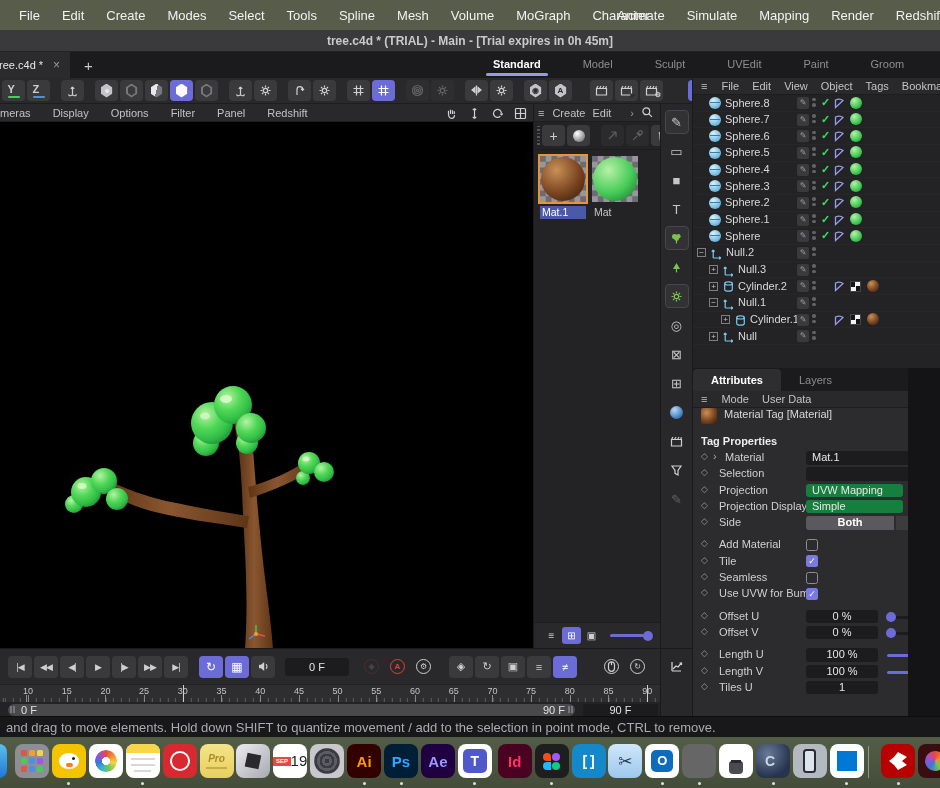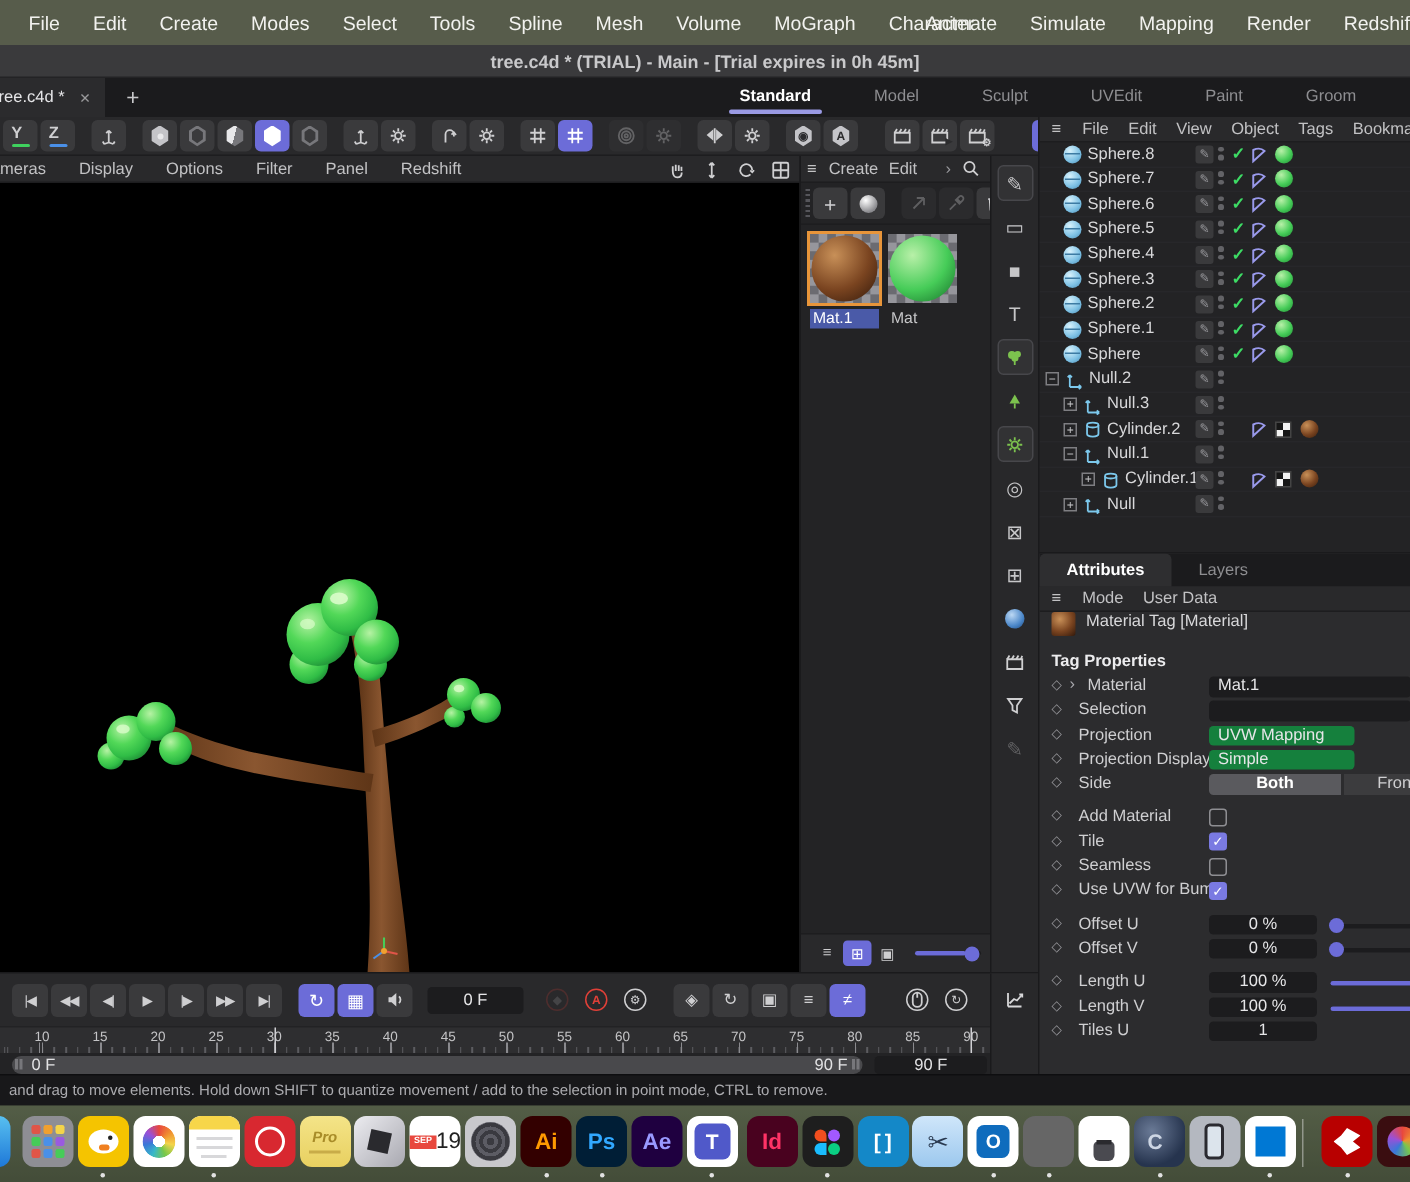--- a/index.html
+++ b/index.html
@@ -83,21 +83,21 @@
 .tpencil{position:absolute;left:104px;top:2px;width:12px;height:12px;background:#3a3a3c;border-radius:2px;color:#9a9a9e;font-size:8px;text-align:center;line-height:12px}
 .tdots{position:absolute;left:119px;top:2.5px;display:flex;flex-direction:column;gap:2px}
 .tdots i{width:3.5px;height:3.5px;border-radius:50%;background:#636367}
 .tcheck{position:absolute;left:128px;top:1px;color:#3ddb64;font-weight:bold;font-size:11px}
 .tflag{position:absolute;top:2px}
 .tuvw{position:absolute;top:2.5px;width:11px;height:11px;background:conic-gradient(#f2f2f2 0 90deg,#161616 0 180deg,#f2f2f2 0 270deg,#161616 0);border:1px solid #444}
 .tball{position:absolute;top:1.5px;width:12px;height:12px;border-radius:50%}
 .tball.g{background:radial-gradient(circle at 35% 30%,#b8f0a8,#46cc58 55%,#1e8833)}
 .tball.b{background:radial-gradient(circle at 35% 30%,#c89058,#7a4420 55%,#3a1e0c)}
 
-#attrs{left:692px;top:368px;width:248px;height:348px;background:#2c2c2e;border-left:1px solid #1a1a1c;border-top:1px solid #1a1a1c;overflow:hidden}
+#attrs{left:692px;top:368px;width:216px;height:348px;background:#2c2c2e;border-left:1px solid #1a1a1c;border-top:1px solid #1a1a1c;overflow:hidden}
 #attrhead{height:22px;display:flex;gap:7px;padding:0 8px;color:#d8d8da}
 #attrhead .tb{width:16px;height:16px;border-radius:2px}
 .seg3{height:20px;display:flex;gap:6px;padding:2px 8px}
 .chip{padding:0 12px;height:16px;line-height:16px;border-radius:8px;background:#3a3a3c;color:#cfcfd1}
 .chip.on{background:#6c6cd8;color:#fff}
 #grptitle{padding:5px 8px 3px;font-weight:bold;color:#ececee}
 .arow{height:16.3px;position:relative;color:#cfcfd1}
 .agap{height:6px}
 .adia{position:absolute;left:8px;top:1px;color:#97979b;font-size:9px}
 .aexp{position:absolute;left:20px;top:0;color:#aaaaae}
@@ -129,21 +129,21 @@
 #tickmaj{position:absolute;left:0;bottom:0;width:660px;height:7px;background:repeating-linear-gradient(90deg,#8a8a8e 0 1px,transparent 1px 38.7px);background-position:28px 0}
 .mark{position:absolute;top:0;bottom:0;width:1px;background:#cfcfd3}
 #rangerow{position:absolute;left:0;top:53px;width:660px;height:15px;background:#232325}
 #rangebar{position:absolute;left:8px;top:1.5px;width:567px;height:12px;background:#49494c;border-radius:6px;color:#e2e2e4;display:flex;align-items:center}
 #rangebar .grip{width:2px;height:7px;background:#77777b;margin:0 1.5px;box-shadow:3px 0 0 #77777b}
 #rangebar .gripr{box-shadow:-3px 0 0 #77777b}
 #rangeend{position:absolute;left:583px;top:1.5px;width:75px;height:12px;background:#1c1c1e;border-radius:3px;text-align:center;line-height:12px;color:#e2e2e4}
 #tlcorner{position:absolute;left:660px;top:0;width:32px;height:68px;background:#28282a;border-left:1px solid #1a1a1c}
 #graphbtn{position:absolute;left:3px;top:5px;width:25px;height:24px;border-radius:4px;display:flex;align-items:center;justify-content:center}
 
-#statusbar{left:0;top:716px;width:940px;height:25px;background:#18181a;border-top:1px solid #0e0e10;line-height:21px;color:#ababaf;font-size:10px;padding-left:6px;white-space:nowrap}
+#statusbar{left:0;top:716px;width:940px;height:25px;background:#18181a;border-top:1px solid #0e0e10;line-height:21px;color:#ababaf;font-size:13px;padding-left:6px;white-space:nowrap}
 
 #dock{left:0;top:737px;width:940px;height:51px;background:linear-gradient(#49543e,#333d2b)}
 #dockshelf{position:absolute;inset:0;background:rgba(110,120,95,.28)}
 .dicon{position:absolute;top:7px;width:34px;height:34px;border-radius:8px;display:flex;align-items:center;justify-content:center;overflow:hidden;font-weight:bold}
 .ddot{position:absolute;top:45px;width:3px;height:3px;border-radius:50%;background:#e2e2e2}
 .ddiv{position:absolute;top:9px;width:1px;height:32px;background:rgba(230,230,230,.45)}
 </style>
 </head>
 <body>
 

